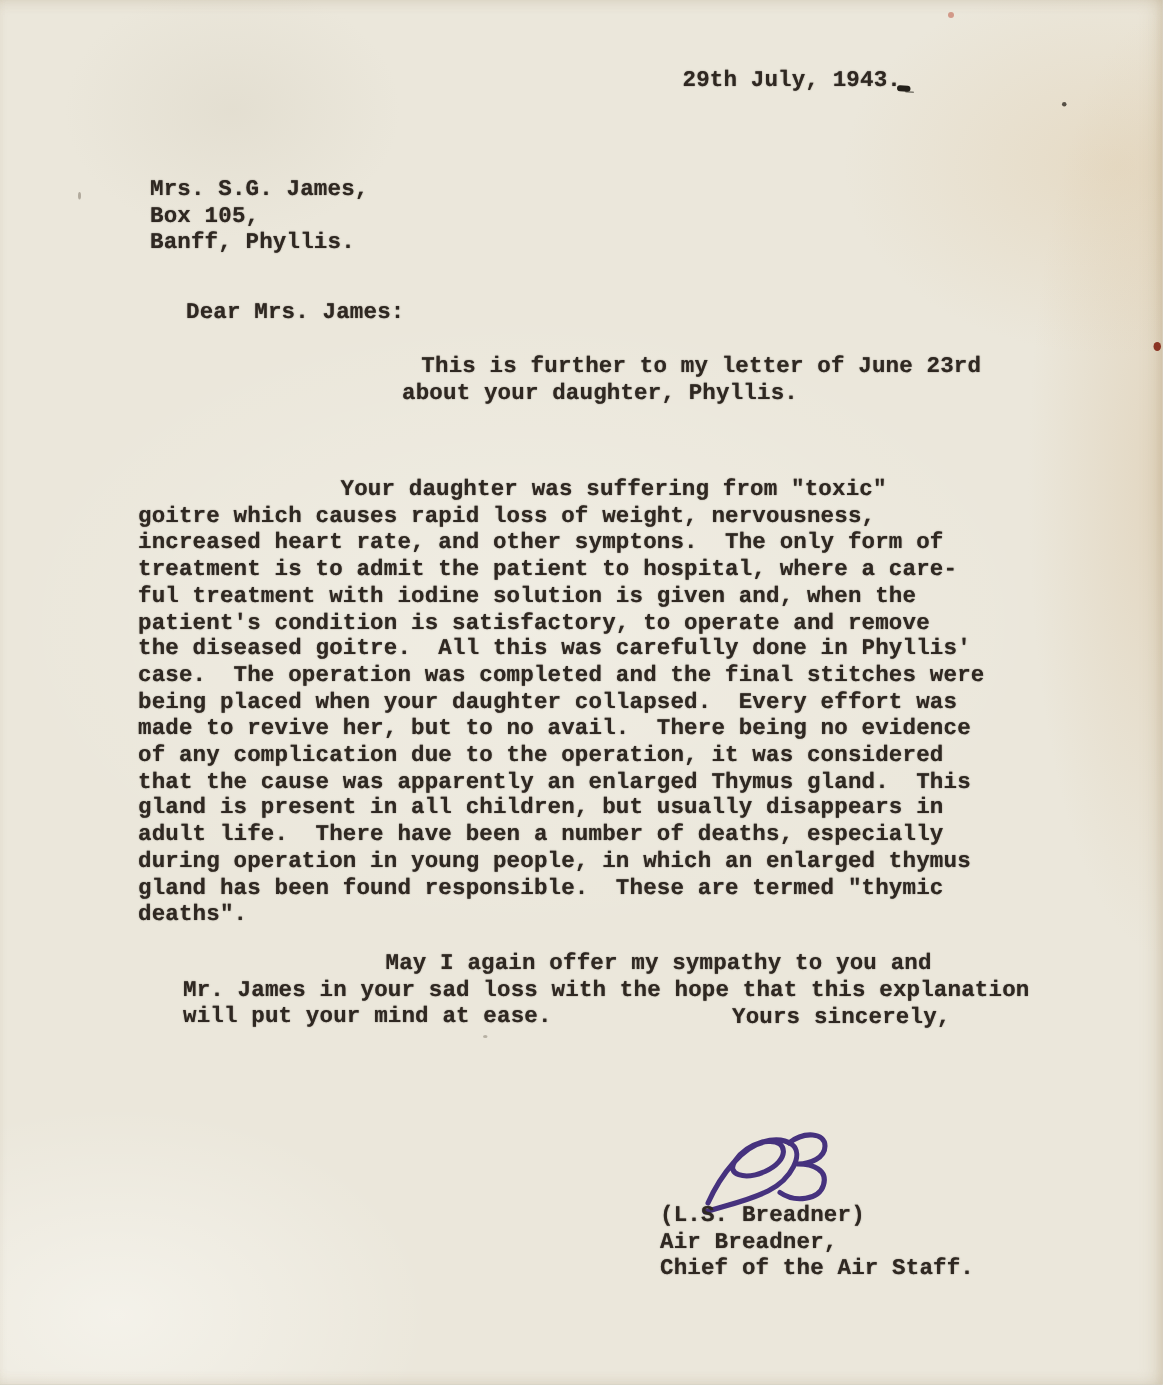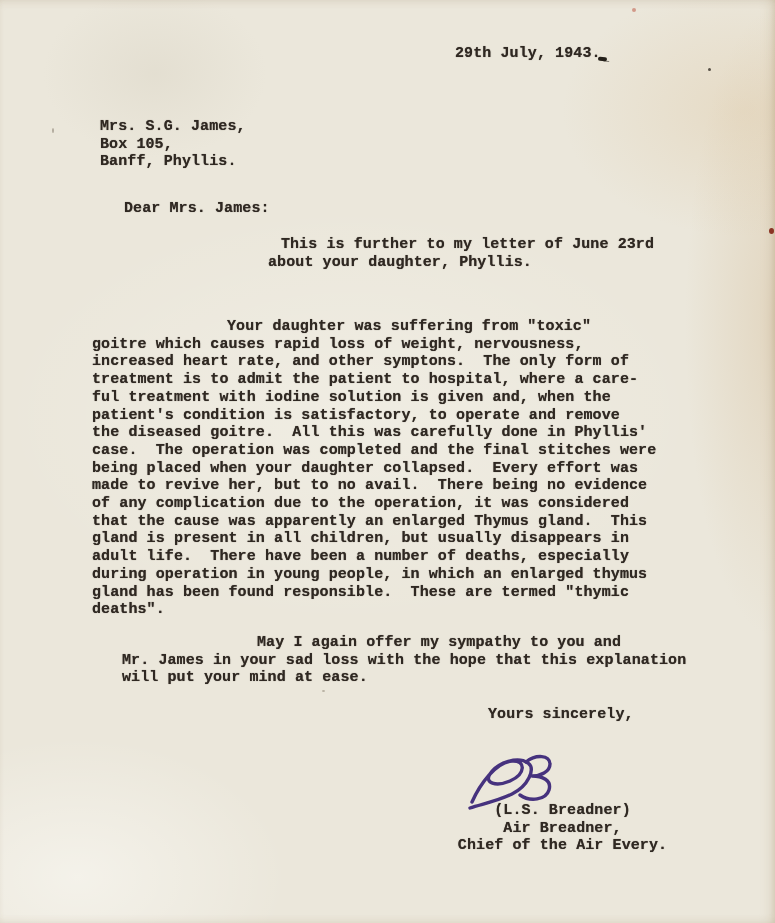--- a/index.html
+++ b/index.html
@@ -33,23 +33,23 @@
   }
   .abs { position: absolute; }
   .pre { white-space: pre-wrap; }
   .para { width: 600px; text-indent: 135px; }
   .date       { top: 45px;  left: 455px; }
   .recipient  { top: 118px; left: 100px; }
   .salutation { top: 200px; left: 100px; padding-left: 24px; }
   .p1         { top: 236px; left: 100px; text-align: center; }
   .p2         { top: 294px; left: 92px; margin-top: 24px; }
   .p3         { top: 634px; left: 84px; margin-left: 38px; }
-  .closing    { top: 706px; left: 488px; }
+  .closing    { top: 670px; left: 488px; }
   .signature  { top: 750px; left: 468px; }
-  .sigblock   { top: 802px; left: 440px; width: 245px; text-align: center; }
+  .sigblock   { top: 802px; left: 440px; width: 245px; }
   .speck { position: absolute; border-radius: 50%; }
   .speck-ink-dash {
     top: 57px; left: 598px; width: 9px; height: 4px;
     background: #24201a; border-radius: 2px; transform: rotate(4deg);
     box-shadow: 4px 2px 0 -1.5px rgba(36,32,26,0.55);
   }
   .speck-ink-dot { top: 68px; left: 708px; width: 3px; height: 3px; background: rgba(50,44,36,0.8); }
   .speck-red-edge { top: 228px; left: 769px; width: 5px; height: 6px; background: #8a3424; }
   .speck-red-top { top: 8px;  left: 632px; width: 4px; height: 4px; background: rgba(190,90,70,0.55); }
   .speck-fiber1 { top: 128px; left: 52px; width: 2px; height: 5px; background: rgba(120,110,95,0.5); }
@@ -98,21 +98,21 @@
   <svg class="abs signature" width="110" height="62" viewBox="0 0 110 62">
     <g fill="none" stroke="#46327e" stroke-width="3.4" stroke-linecap="round" stroke-linejoin="round">
       <path d="M 4 52 C 12 34, 28 12, 44 11 C 58 10, 58 24, 42 31 C 28 37, 16 33, 22 24 C 30 12, 50 6, 60 13 C 68 19, 60 36, 44 44 C 30 51, 14 54, 2 58"></path>
       <path d="M 58 12 C 68 4, 82 5, 82 14 C 82 22, 72 26, 64 26 C 74 26, 84 30, 81 40 C 78 50, 62 52, 52 45"></path>
     </g>
   </svg>
 
   <div class="abs sigblock">
     <div>(L.S. Breadner)</div>
     <div>Air Breadner,</div>
-    <div>Chief of the Air Every.</div>
+    <div>Chief of the Air Staff.</div>
   </div>
 
   <div class="speck speck-ink-dash"></div>
   <div class="speck speck-ink-dot"></div>
   <div class="speck speck-red-edge"></div>
   <div class="speck speck-red-top"></div>
   <div class="speck speck-fiber1"></div>
   <div class="speck speck-fiber2"></div>
 
 </div>

